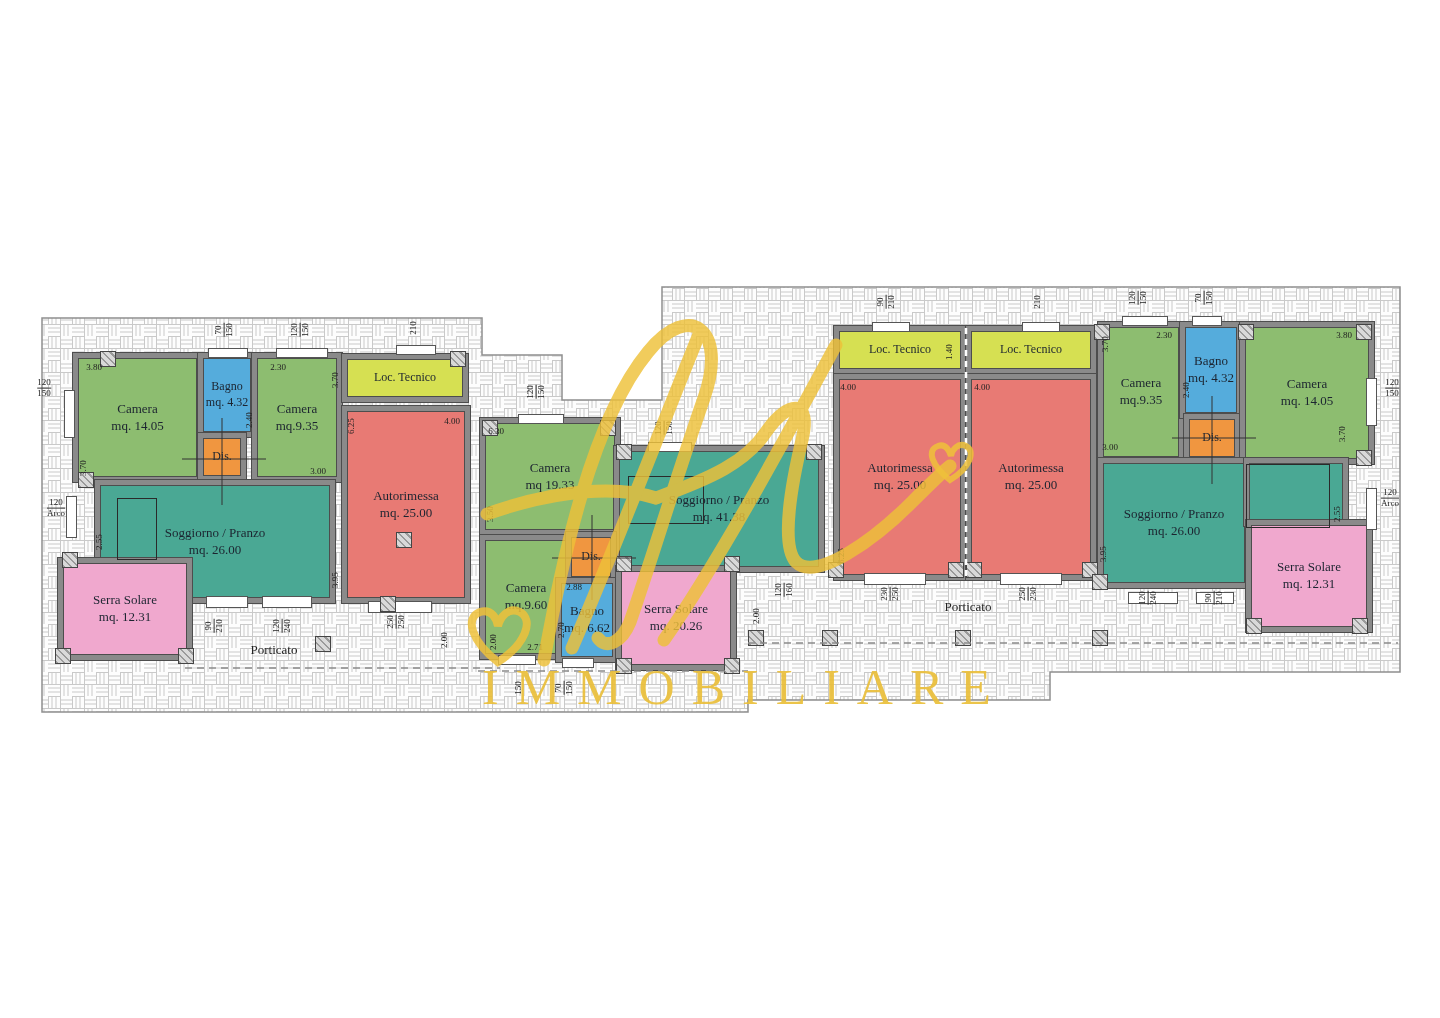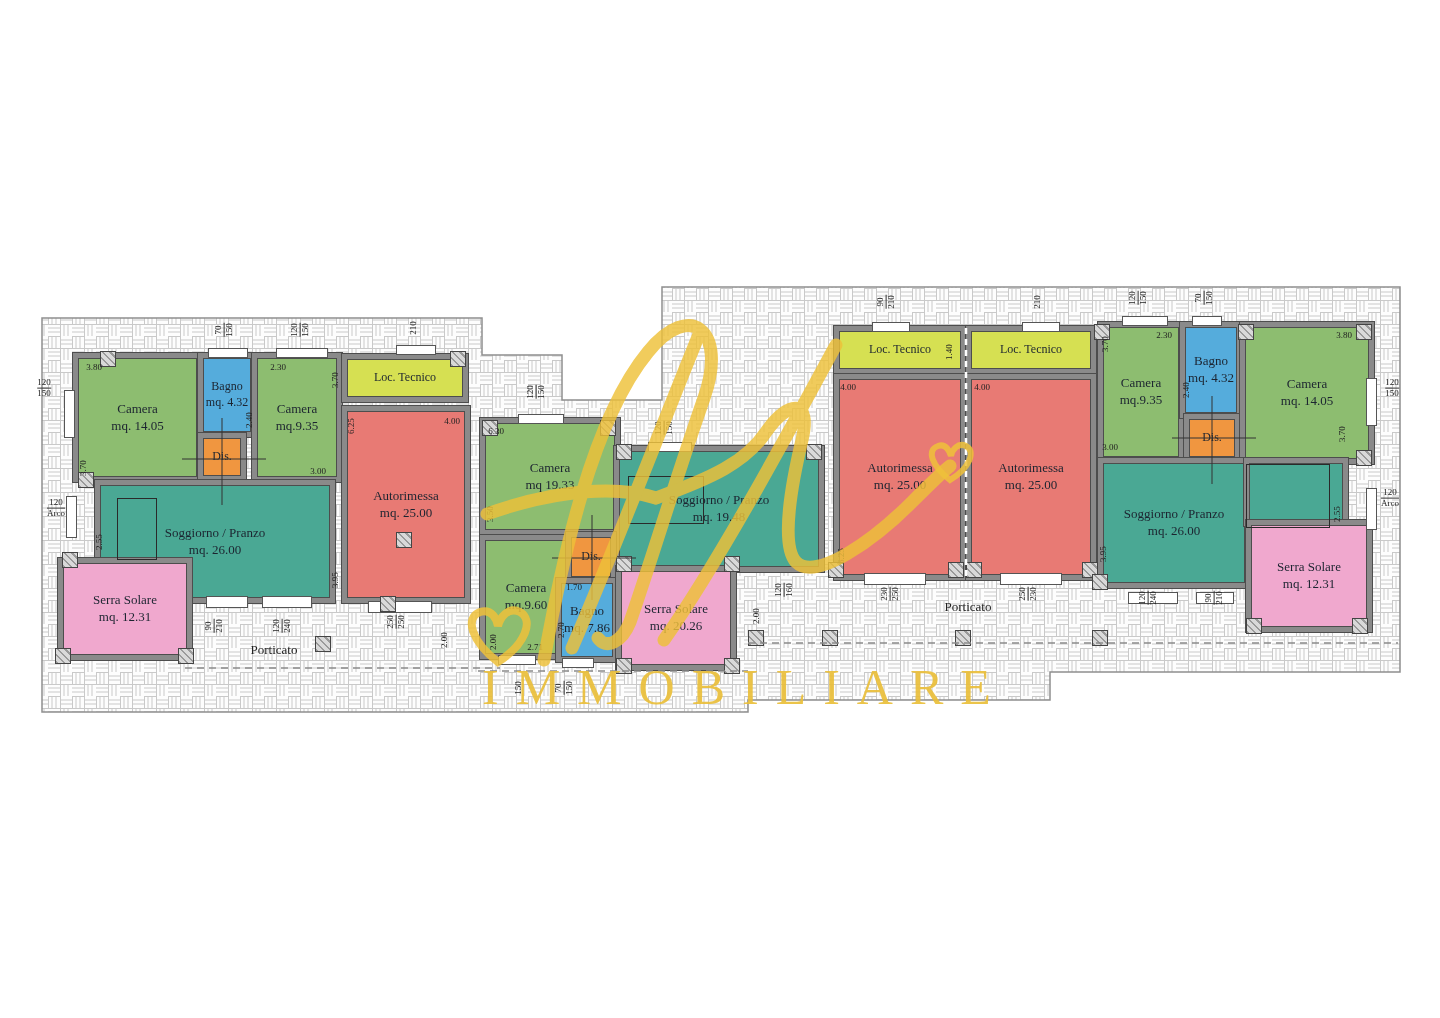--- a/index.html
+++ b/index.html
@@ -116,28 +116,28 @@
     <div class="room" style="left: 480px; top: 418px; width: 130px; height: 107px; background: rgb(141, 189, 112);">
       <span>Camera</span>
       <span>mq 19.33</span>
     </div>
     <div class="room" style="left: 480px; top: 535px; width: 82px; height: 114px; background: rgb(141, 189, 112);">
       <span>Camera</span>
       <span>mq.9.60</span>
     </div>
     <div class="room" style="left: 614px; top: 446px; width: 200px; height: 116px; background: rgb(74, 168, 148);">
       <span>Soggiorno / Pranzo</span>
-      <span>mq. 19.48</span>
+      <span>mq. 41.38</span>
     </div>
     <div class="room" style="left: 566px; top: 532px; width: 40px; height: 40px; background: rgb(240, 150, 64); font-size: 12px;">
       <span>Dis.</span>
     </div>
     <div class="room" style="left: 556px; top: 578px; width: 52px; height: 74px; background: rgb(85, 172, 220);">
       <span>Bagno</span>
-      <span>mq. 7.86</span>
+      <span>mq. 6.62</span>
     </div>
     <div class="room" style="left: 616px; top: 566px; width: 110px; height: 94px; background: rgb(240, 168, 206);">
       <span>Serra Solare</span>
       <span>mq. 20.26</span>
     </div>
     <div class="room" style="left: 834px; top: 326px; width: 122px; height: 38px; background: rgb(214, 224, 82); font-size: 12px;">
       <span>Loc. Tecnico</span>
     </div>
     <div class="room" style="left: 966px; top: 326px; width: 120px; height: 38px; background: rgb(214, 224, 82); font-size: 12px;">
       <span>Loc. Tecnico</span>
@@ -250,21 +250,21 @@
     <div class="dim rot" style="left: 282px; top: 626px;"><span class="num">120</span><span class="den">240</span></div>
     <div class="dim rot" style="left: 396px; top: 622px;"><span class="num">250</span><span class="den">250</span></div>
     <div class="dim rot" style="left: 445px; top: 640px;"><span>2.00</span></div>
     <div class="dim rot" style="left: 494px; top: 642px;"><span>2.00</span></div>
     <div class="dim rot" style="left: 519px; top: 688px;"><span>150</span></div>
     <div class="dim rot" style="left: 564px; top: 688px;"><span class="num">70</span><span class="den">150</span></div>
     <div class="dim rot" style="left: 536px; top: 392px;"><span class="num">120</span><span class="den">150</span></div>
     <div class="dim" style="left: 496px; top: 432px;"><span>6.30</span></div>
     <div class="dim rot" style="left: 491px; top: 514px;"><span>3.50</span></div>
     <div class="dim rot" style="left: 664px; top: 428px;"><span class="num">120</span><span class="den">150</span></div>
-    <div class="dim" style="left: 574px; top: 588px;"><span>1.70</span></div>
+    <div class="dim" style="left: 574px; top: 588px;"><span>2.88</span></div>
     <div class="dim rot" style="left: 562px; top: 630px;"><span>2.70</span></div>
     <div class="dim" style="left: 535px; top: 648px;"><span>2.71</span></div>
     <div class="dim rot" style="left: 784px; top: 590px;"><span class="num">120</span><span class="den">160</span></div>
     <div class="dim rot" style="left: 757px; top: 616px;"><span>2.00</span></div>
     <div class="dim rot" style="left: 886px; top: 302px;"><span class="num">90</span><span class="den">210</span></div>
     <div class="dim rot" style="left: 1038px; top: 302px;"><span>210</span></div>
     <div class="dim rot" style="left: 950px; top: 352px;"><span>1.40</span></div>
     <div class="dim" style="left: 848px; top: 388px;"><span>4.00</span></div>
     <div class="dim" style="left: 982px; top: 388px;"><span>4.00</span></div>
     <div class="dim rot" style="left: 842px; top: 556px;"><span>6.25</span></div>

